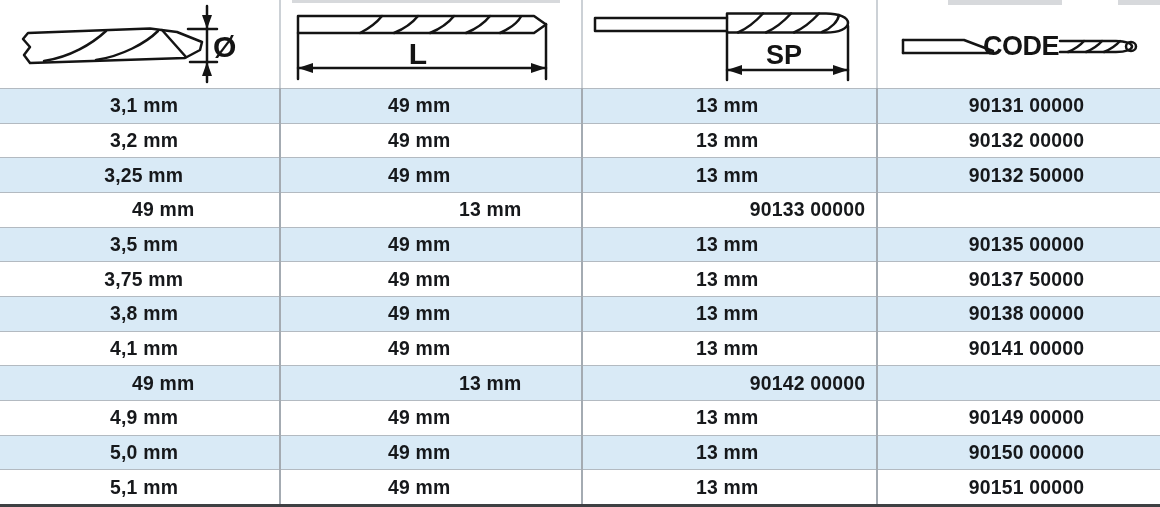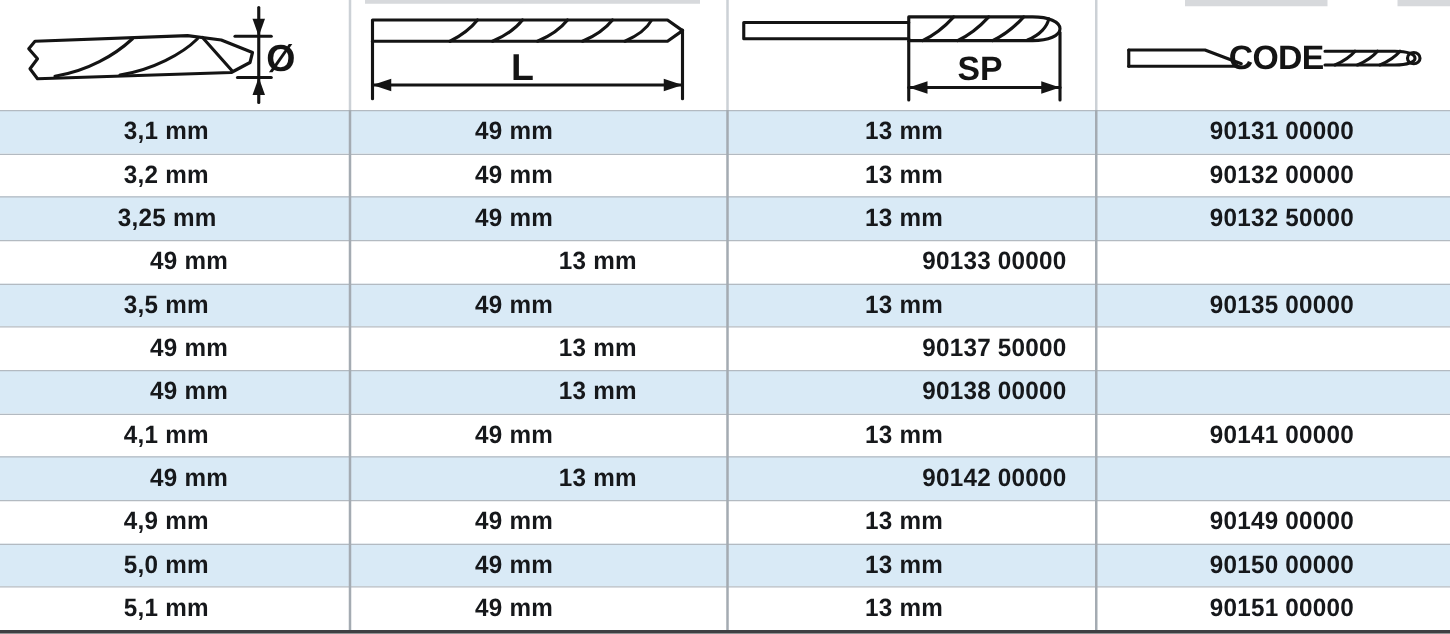--- a/index.html
+++ b/index.html
@@ -20,21 +20,21 @@
   .a1 { left:292px; top:0; width:268px; height:3px; }
   .a2 { left:948px; top:0; width:114px; height:5px; }
   .a3 { left:1118px; top:0; width:42px; height:5px; }
 
   
   .tbody {
     position:absolute; left:0; top:88px; width:1160px; height:419px;
     display:flex; flex-direction:column; box-sizing:border-box;
     border-bottom:3px solid #3e4043;
   }
-  .row { flex:1; display:flex; border-top:1px solid #b3bac1; background:#ffffff; }
+  .row { flex:1; display:flex; border-top:1px solid #b3bac1; background:#ffffff;padding-left:12px; }
   .row:nth-child(odd) { background:#d9eaf6; }
   .cell { display:flex; align-items:center; justify-content:center; box-sizing:border-box; }
   .c1 { width:280px; } .c2 { width:302px; } .c3 { width:352px;align-items:center; } .c4 { width:282px; }
   .val {
     font-size:20px; font-weight:700; color:#16181b; letter-spacing:0.2px;
     transform:scaleX(0.97); white-space:nowrap;
   }
 
   
   .vline {
@@ -193,31 +193,37 @@
         <span class="val">49 mm</span>
       </div>
       <div class="cell c3">
         <span class="val">13 mm</span>
       </div>
       <div class="cell c4">
         <span class="val">90135 00000</span>
       </div>
     </div>
       <div class="row">
+      <div class="cell c1">
+        <span class="val">3,75 mm</span>
+      </div>
       <div class="cell c2">
         <span class="val">49 mm</span>
       </div>
       <div class="cell c3">
         <span class="val">13 mm</span>
       </div>
       <div class="cell c4">
         <span class="val">90137 50000</span>
       </div>
     </div>
       <div class="row">
+      <div class="cell c1">
+        <span class="val">3,8 mm</span>
+      </div>
       <div class="cell c2">
         <span class="val">49 mm</span>
       </div>
       <div class="cell c3">
         <span class="val">13 mm</span>
       </div>
       <div class="cell c4">
         <span class="val">90138 00000</span>
       </div>
     </div>

